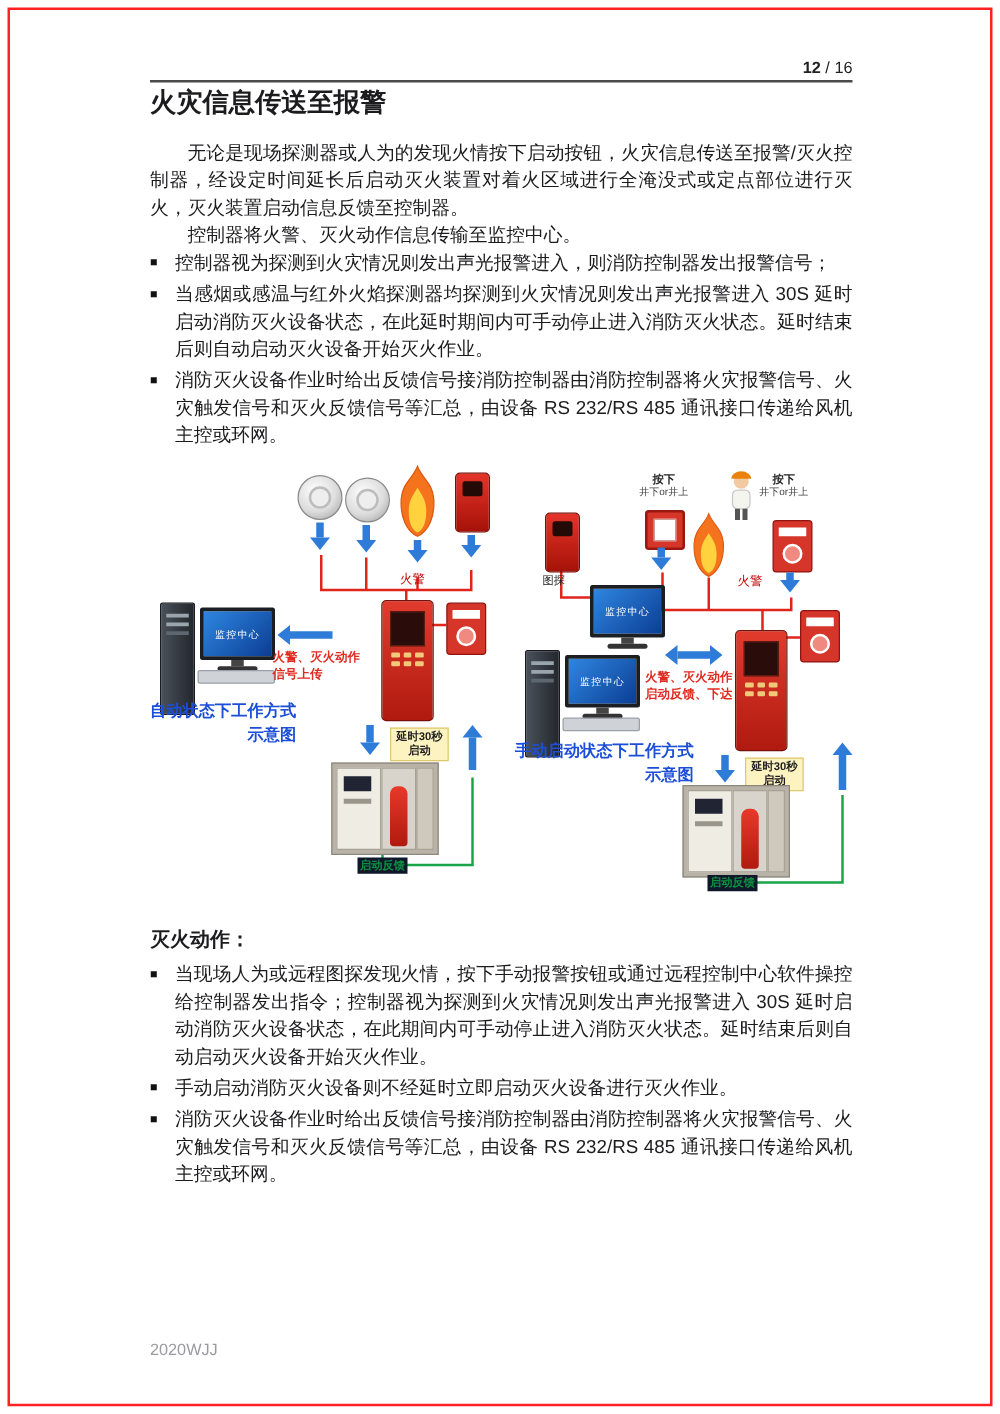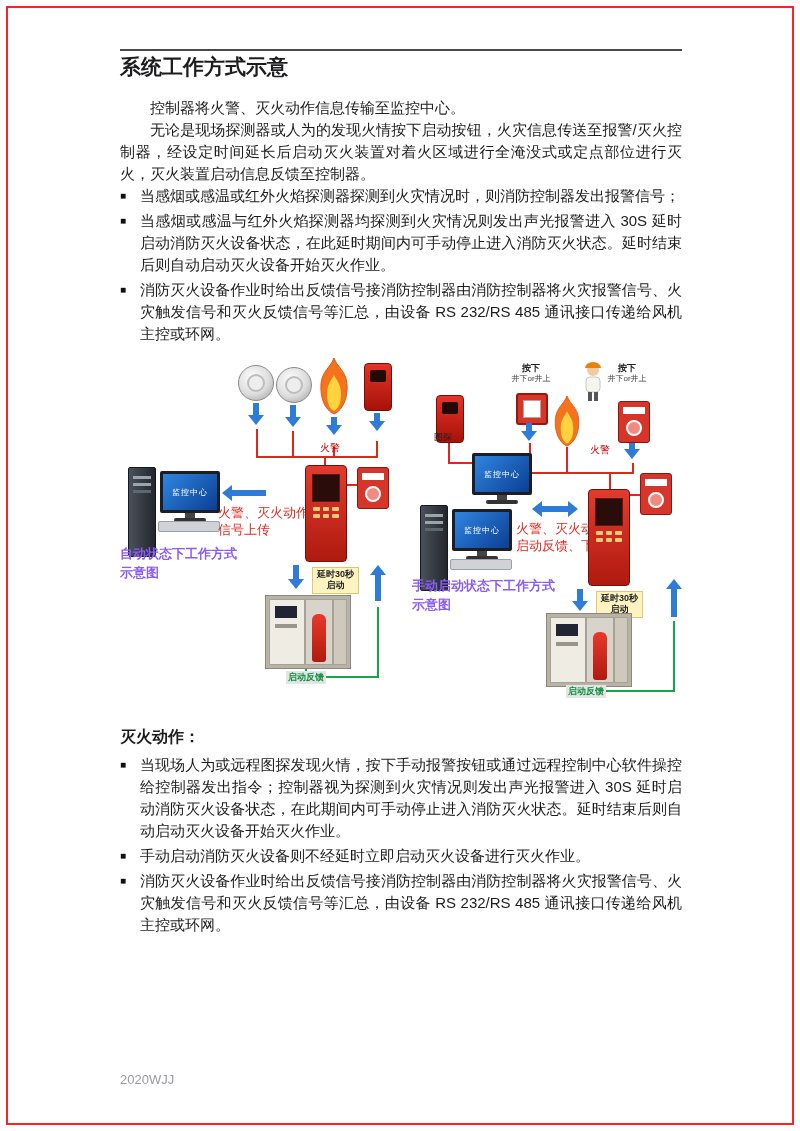--- a/index.html
+++ b/index.html
@@ -87,52 +87,57 @@
   .a .hd { width:0; height:0; border-left:8px solid transparent; border-right:8px solid transparent; border-top:10px solid #2f7cd8; }
   .a .hu { width:0; height:0; border-left:8px solid transparent; border-right:8px solid transparent; border-bottom:10px solid #2f7cd8; }
   .ah { position:absolute; display:flex; align-items:center; z-index:3; }
   .ah .s { height:6px; background:#2f7cd8; }
   .ah .hl { width:0; height:0; border-top:8px solid transparent; border-bottom:8px solid transparent; border-right:10px solid #2f7cd8; }
   .ah .hr { width:0; height:0; border-top:8px solid transparent; border-bottom:8px solid transparent; border-left:10px solid #2f7cd8; }
 
   
   .ln { display:block; }
   .lbl-fire { position:absolute; font-size:10px; font-weight:normal; color:#c00000; z-index:4;text-align:center; }
-  .lbl-sig { position:absolute; font-size:13px; font-weight:normal; color:#e02b20; line-height:1.3; z-index:4; }
+  .lbl-sig { position:absolute; font-size:10px; font-weight:bold; color:#e02b20; line-height:1.3; z-index:4; }
   .lbl-delay { position:absolute; font-size:9px; font-weight:bold; line-height:1.25; text-align:center;
     background:#fdf3c0; border:1px solid #ddc970; padding:1px 4px; z-index:4; color:#222; }
-  .lbl-fb { position:absolute; font-size:9px; font-weight:bold; color:#0c8f41; background:#e5e5e5; padding:0 2px; z-index:4; }
-  .lbl-cap { position:absolute; font-size:13px; font-weight:bold; color:#8b5cf6; line-height:1.45; z-index:4; }
+  .lbl-fb { position:absolute; font-size:9px; font-weight:bold; color:#0c8f41; background:#0f172a; padding:0 2px; z-index:4; }
+  .lbl-cap { position:absolute; font-size:13px; font-weight:bold; color:#1d4ed8; line-height:1.45; z-index:4;text-align:right; }
   .lbl-press { position:absolute; width:46px; text-align:center; font-size:9px; font-weight:bold; color:#222; line-height:1.2; z-index:4; }
   .lbl-press .sub { display:block; font-size:8px; font-weight:normal; color:#444; }
   .lbl-cam { position:absolute; font-size:9px; color:#222; z-index:4; }
 
   .footer { position:absolute; left:120px; top:1072px; font-size:13px; color:#9a9aa0; }
 </style>
 </head>
 <body>
 
 <div class="page">
   <div class="frame"></div>
 
   <div class="content">
 
+    <div class="pageno">
+      <b>12</b>
+      <span>/</span>
+      <span>16</span>
+    </div>
     <div class="rule"></div>
 
-    <div class="doc-title">系统工作方式示意</div>
+    <div class="doc-title">火灾信息传送至报警</div>
 
     <div class="intro">
+      <p>无论是现场探测器或人为的发现火情按下启动按钮，火灾信息传送至报警/灭火控制器，经设定时间延长后启动灭火装置对着火区域进行全淹没式或定点部位进行灭火，灭火装置启动信息反馈至控制器。</p>
       <p>控制器将火警、灭火动作信息传输至监控中心。</p>
-      <p>无论是现场探测器或人为的发现火情按下启动按钮，火灾信息传送至报警/灭火控制器，经设定时间延长后启动灭火装置对着火区域进行全淹没式或定点部位进行灭火，灭火装置启动信息反馈至控制器。</p>
     </div>
 
     <ul class="bullets">
       <li>
           <span class="mk">■</span>
-          <span class="bt">当感烟或感温或红外火焰探测器探测到火灾情况时，则消防控制器发出报警信号；</span>
+          <span class="bt">控制器视为探测到火灾情况则发出声光报警进入，则消防控制器发出报警信号；</span>
         </li>
       <li>
           <span class="mk">■</span>
           <span class="bt">当感烟或感温与红外火焰探测器均探测到火灾情况则发出声光报警进入 30S 延时启动消防灭火设备状态，在此延时期间内可手动停止进入消防灭火状态。延时结束后则自动启动灭火设备开始灭火作业。</span>
         </li>
       <li>
           <span class="mk">■</span>
           <span class="bt">消防灭火设备作业时给出反馈信号接消防控制器由消防控制器将火灾报警信号、火灾触发信号和灭火反馈信号等汇总，由设备 RS 232/RS 485 通讯接口传递给风机主控或环网。</span>
         </li>
     </ul>
@@ -238,21 +243,21 @@
       </div>
 
       <div class="diag" id="dR">
         <svg class="wires" width="270" height="358" viewBox="0 0 270 358">
           <path d="M37 84 V108 H60 M118 88 V118 M155 92 V118 M221 108 V118 M117 118 H222 M198 118 V134" stroke="#e0251b" stroke-width="2" fill="none"></path>
           <path d="M216 140 H228" stroke="#e0251b" stroke-width="2" fill="none"></path>
           <path d="M175 324 V336 H262 V266" stroke="#18a54a" stroke-width="2" fill="none"></path>
         </svg>
 
         <div class="fldet cmp" style="left:24px;top:40px"></div>
-        <div class="lbl-cam" style="left:22px;top:76px">图探</div>
+        <div class="lbl-cam" style="left:22px;top:88px">图探</div>
 
         <div class="lbl-press" style="left:96px;top:8px">
           <span class="ln">按下</span>
           <span class="sub">井下or井上</span>
         </div>
         <div class="callpoint cmp" style="left:104px;top:38px"></div>
 
         <div class="flame cmp" style="left:136px;top:40px">
           <svg width="38" height="52" viewBox="0 0 40 58">
             <path d="M20 1 C23 10 32 14 33 27 C34 41 29 53 20 57 C11 53 6 41 7 27 C8 14 17 10 20 1 Z" fill="#f4731c" stroke="#d95a10" stroke-width="1"></path>

